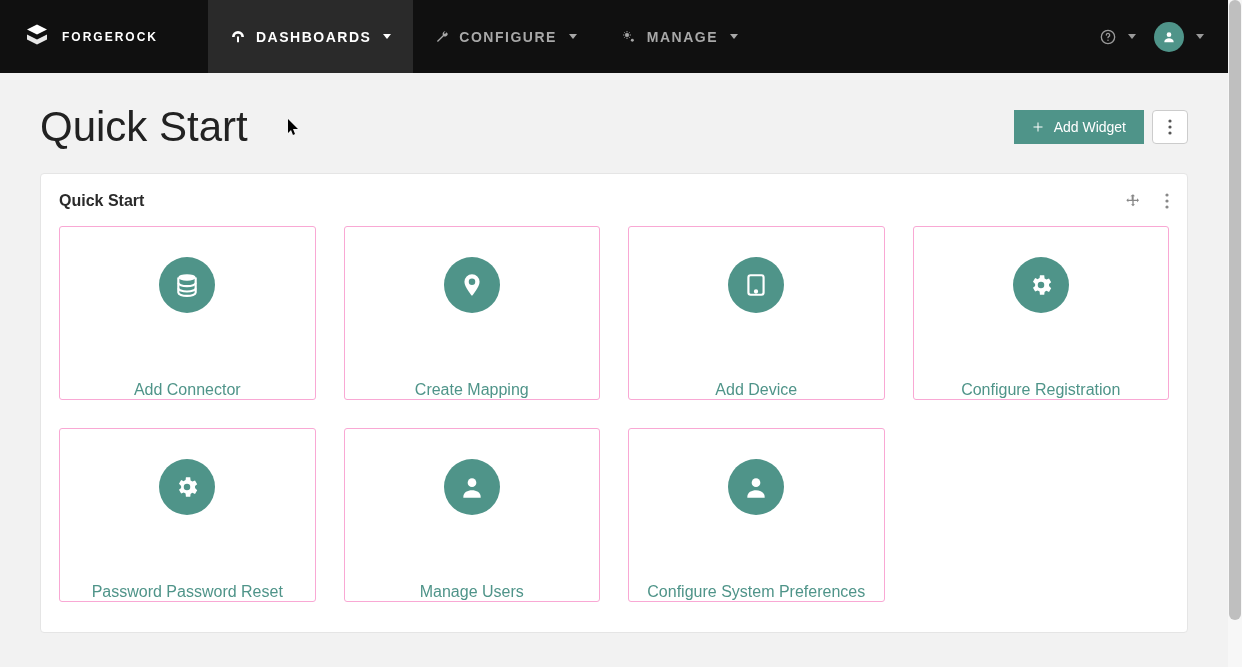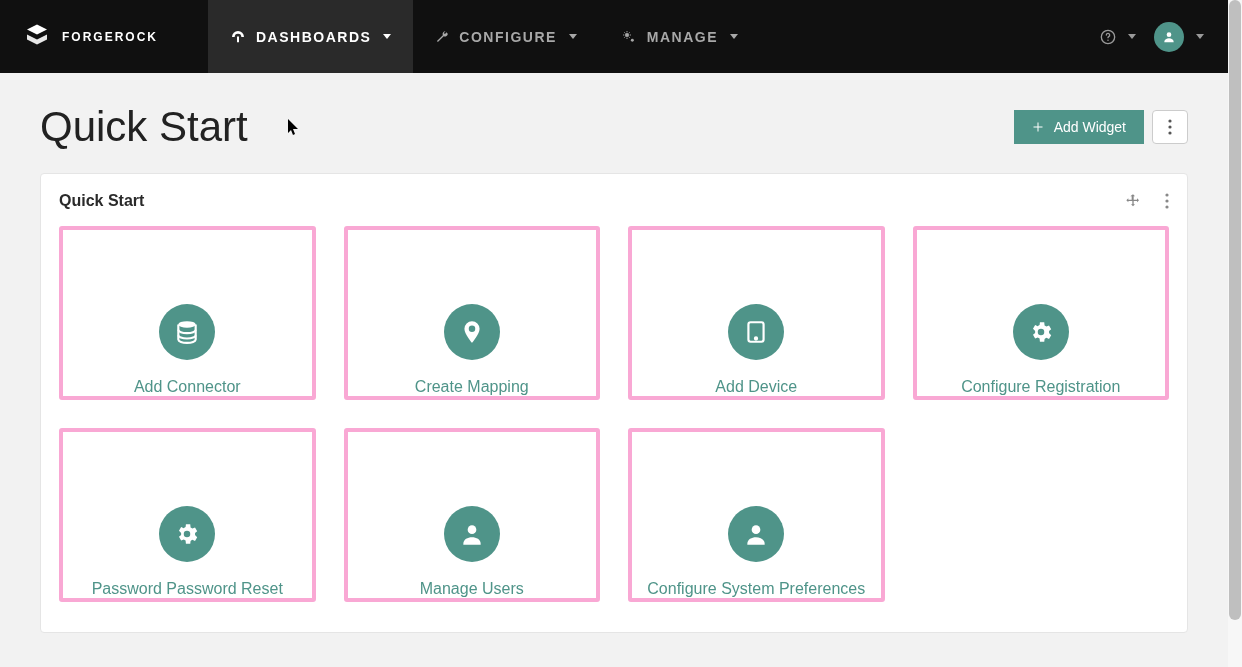--- a/index.html
+++ b/index.html
@@ -153,27 +153,27 @@
   .panel-icons {
     margin-left: auto; display: flex; gap: 24px; color: #888;
   }
 
   .grid {
     display: grid;
     grid-template-columns: repeat(4, 1fr);
     gap: 28px;
   }
   .card {
-    border: 4px solid #f9a8d4;
+    border: 1px solid #f9a8d4;
     border-radius: 3px;
     height: 174px;
     display: flex;
     flex-direction: column;
     align-items: center;
-    justify-content: flex-end;
+    justify-content: space-between;
     padding-top: 30px;
     cursor: pointer;
   }
   .card-icon {
     width: 56px; height: 56px;
     border-radius: 50%;
     background: #4f9489;
     display: flex; align-items: center; justify-content: center;
     margin-bottom: 18px;
   }

